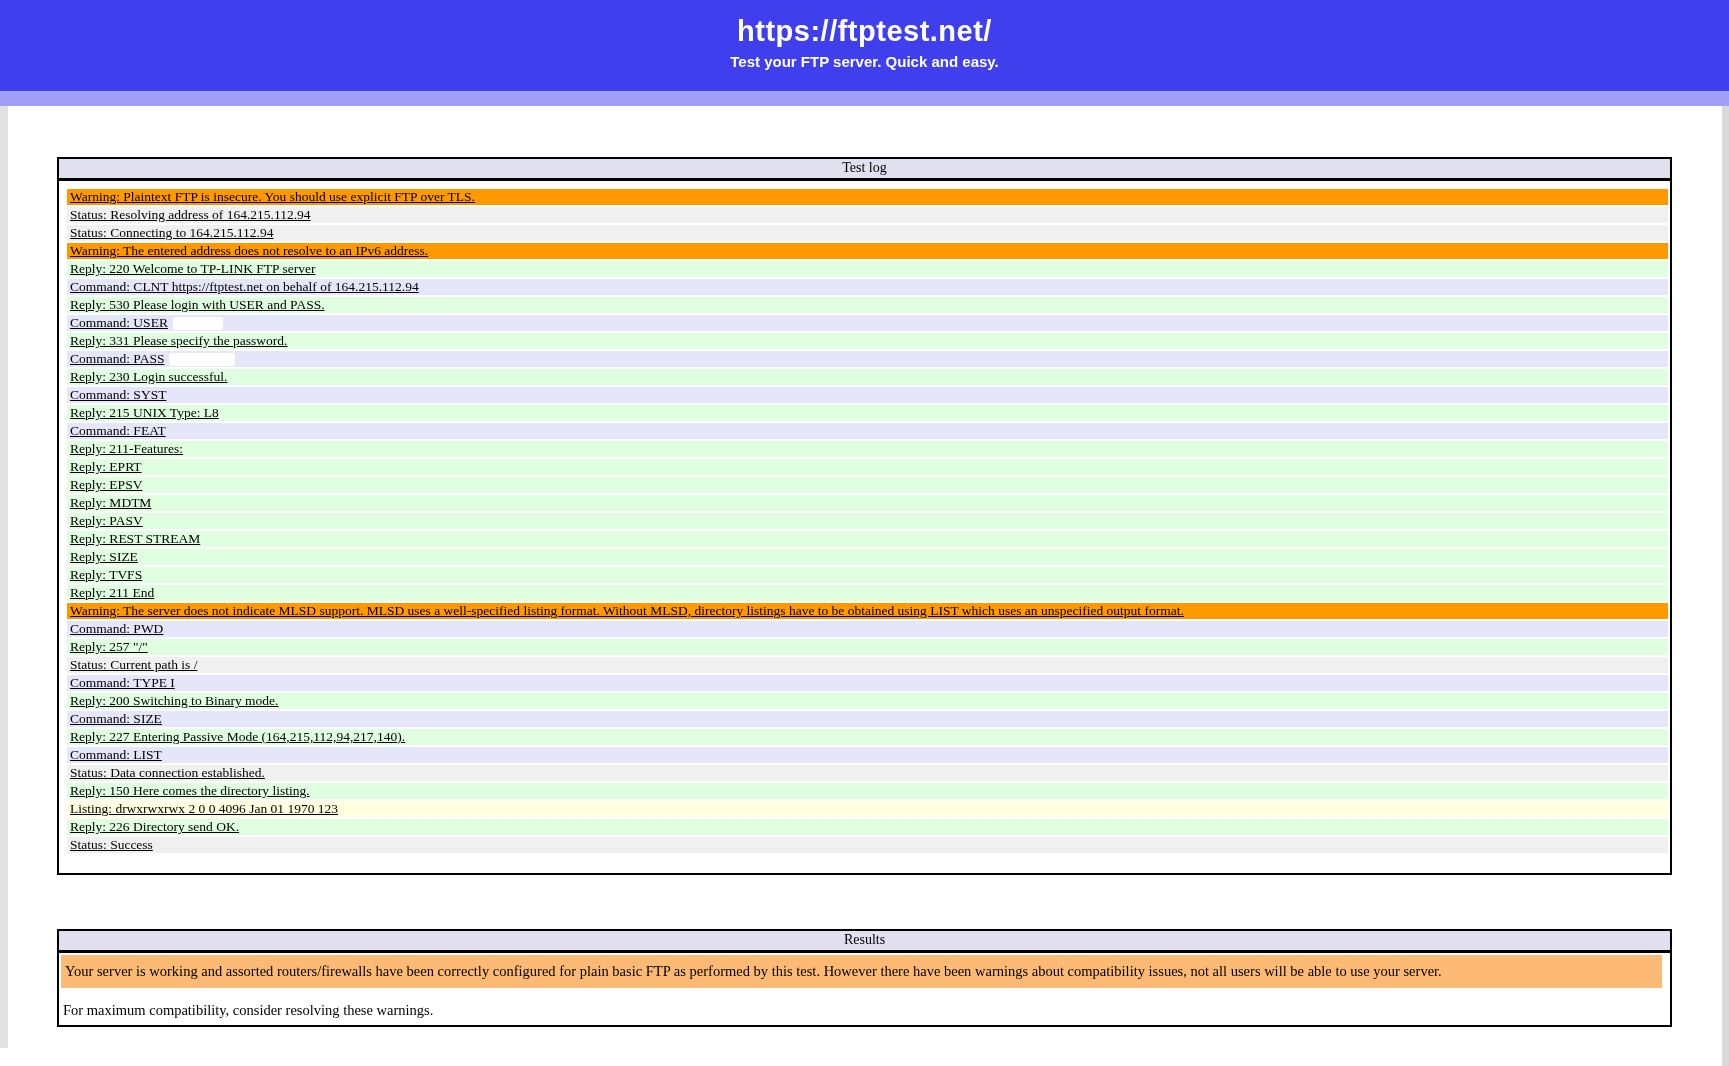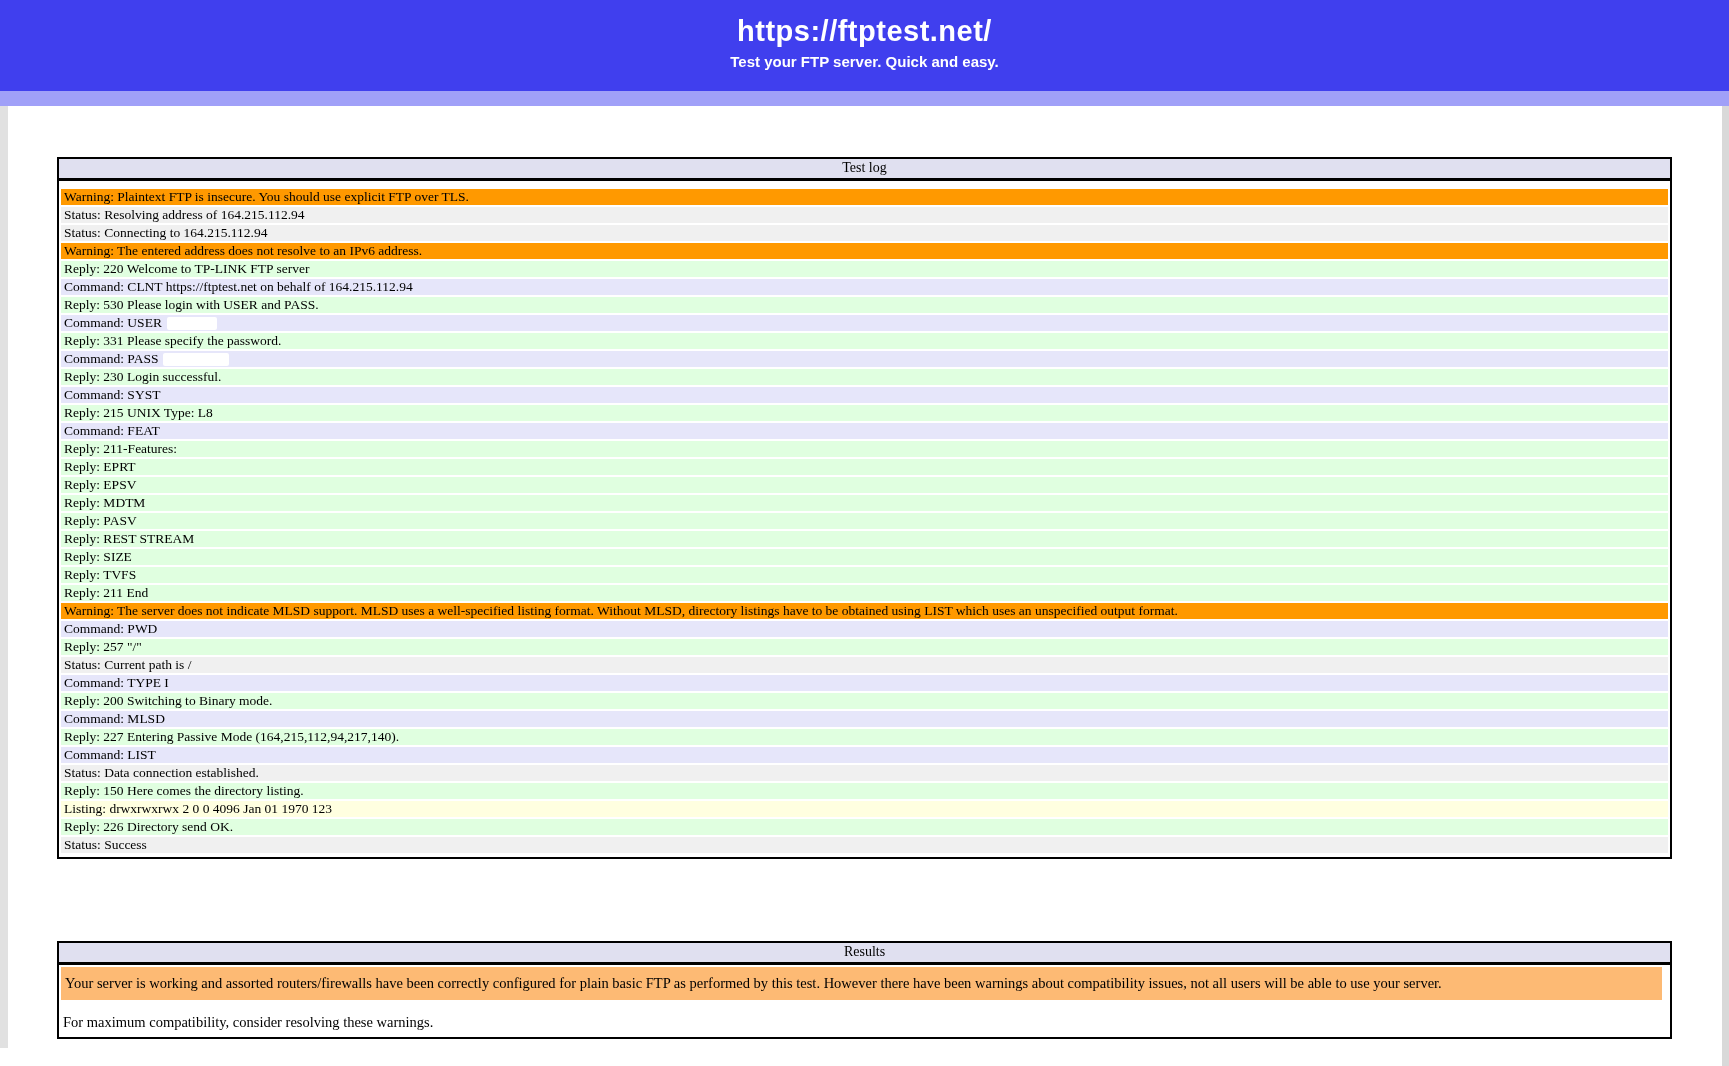--- a/index.html
+++ b/index.html
@@ -55,43 +55,43 @@
     margin-left: 57px;
     width: 1615px;
     border-radius: 23px;
   }
 
   .box {
     border: 2px solid #000000;
     background: #ffffff;
   }
   .log-box { margin-top: 51px; }
-  .results-box { margin-top: 82px; }
+  .results-box { margin-top: 54px; }
 
   .box-header {
     background: #e0e0f0;
     border-bottom: 3px solid #000000;
     text-align: center;
     font-size: 14px;
     padding: 1px 0 2px 0;
     color: #000000;
   }
 
-  .log-rows { padding: 8px 2px 3px 2px; }
+  .log-rows { padding: 8px 2px 3px 8px; text-decoration: underline; }
   .log-row {
     height: 16px;
     line-height: 16px;
     font-size: 13.5px;
     padding-left: 3px;
     margin-bottom: 2px;
     white-space: nowrap;
     overflow: hidden;
     color: #000000;
   }
-  .log-row:last-child { margin-bottom: 1px; }
+  .log-row:last-child { margin-bottom: 17px; }
   .row-warning  { background: #ff9900; }
   .row-status   { background: #f0f0f0; }
   .row-reply    { background: #e0ffe0; }
   .row-command  { background: #e6e6fa; }
   .row-listing  { background: #ffffe0; }
 
   .redacted {
     display: inline-block;
     background: #ffffff;
     height: 13px;
@@ -156,21 +156,21 @@
         <div class="log-row row-reply"><span class="row-text">Reply: REST STREAM</span></div>
         <div class="log-row row-reply"><span class="row-text">Reply: SIZE</span></div>
         <div class="log-row row-reply"><span class="row-text">Reply: TVFS</span></div>
         <div class="log-row row-reply"><span class="row-text">Reply: 211 End</span></div>
         <div class="log-row row-warning"><span class="row-text">Warning: The server does not indicate MLSD support. MLSD uses a well-specified listing format. Without MLSD, directory listings have to be obtained using LIST which uses an unspecified output format.</span></div>
         <div class="log-row row-command"><span class="row-text">Command: PWD</span></div>
         <div class="log-row row-reply"><span class="row-text">Reply: 257 "/"</span></div>
         <div class="log-row row-status"><span class="row-text">Status: Current path is /</span></div>
         <div class="log-row row-command"><span class="row-text">Command: TYPE I</span></div>
         <div class="log-row row-reply"><span class="row-text">Reply: 200 Switching to Binary mode.</span></div>
-        <div class="log-row row-command"><span class="row-text">Command: MLSD</span></div>
+        <div class="log-row row-command"><span class="row-text">Command: SIZE</span></div>
         <div class="log-row row-reply"><span class="row-text">Reply: 227 Entering Passive Mode (164,215,112,94,217,140).</span></div>
         <div class="log-row row-command"><span class="row-text">Command: LIST</span></div>
         <div class="log-row row-status"><span class="row-text">Status: Data connection established.</span></div>
         <div class="log-row row-reply"><span class="row-text">Reply: 150 Here comes the directory listing.</span></div>
         <div class="log-row row-listing"><span class="row-text">Listing: drwxrwxrwx 2 0 0 4096 Jan 01 1970 123</span></div>
         <div class="log-row row-reply"><span class="row-text">Reply: 226 Directory send OK.</span></div>
         <div class="log-row row-status"><span class="row-text">Status: Success</span></div>
       </div>
   </section>
 

